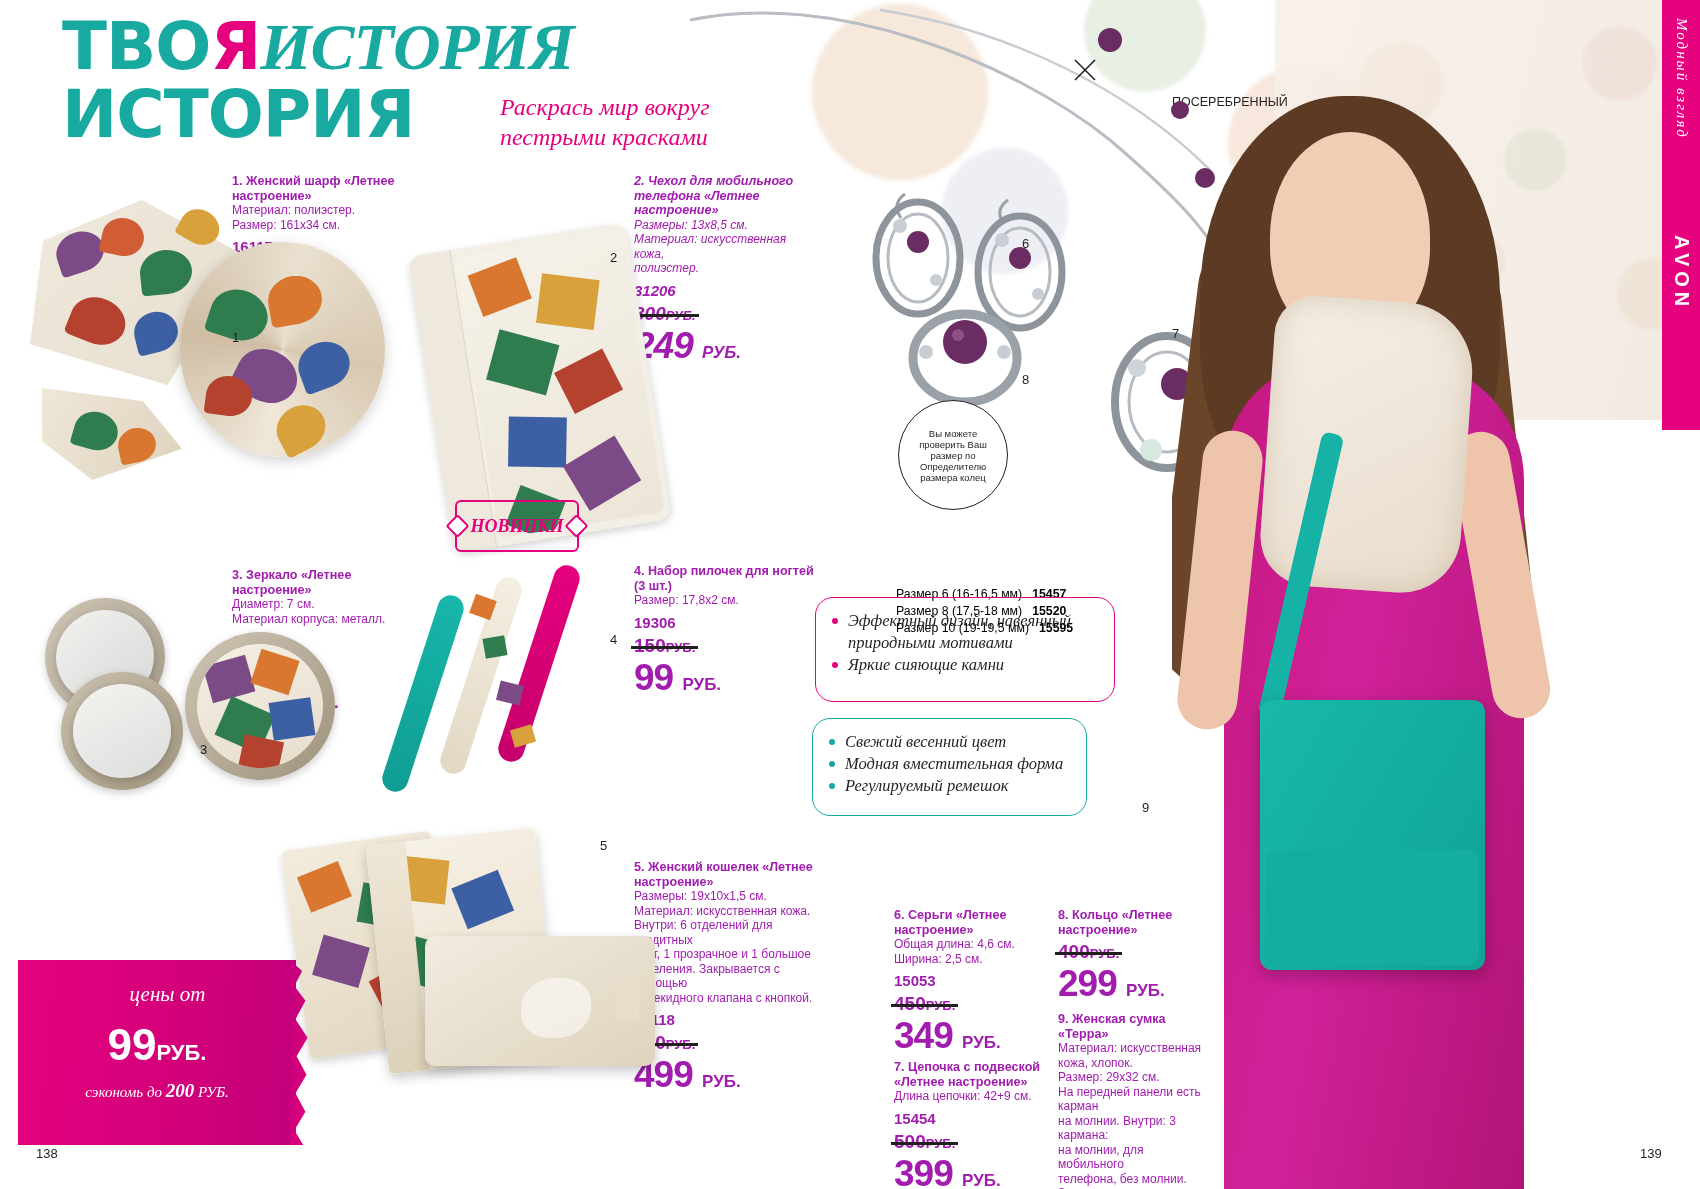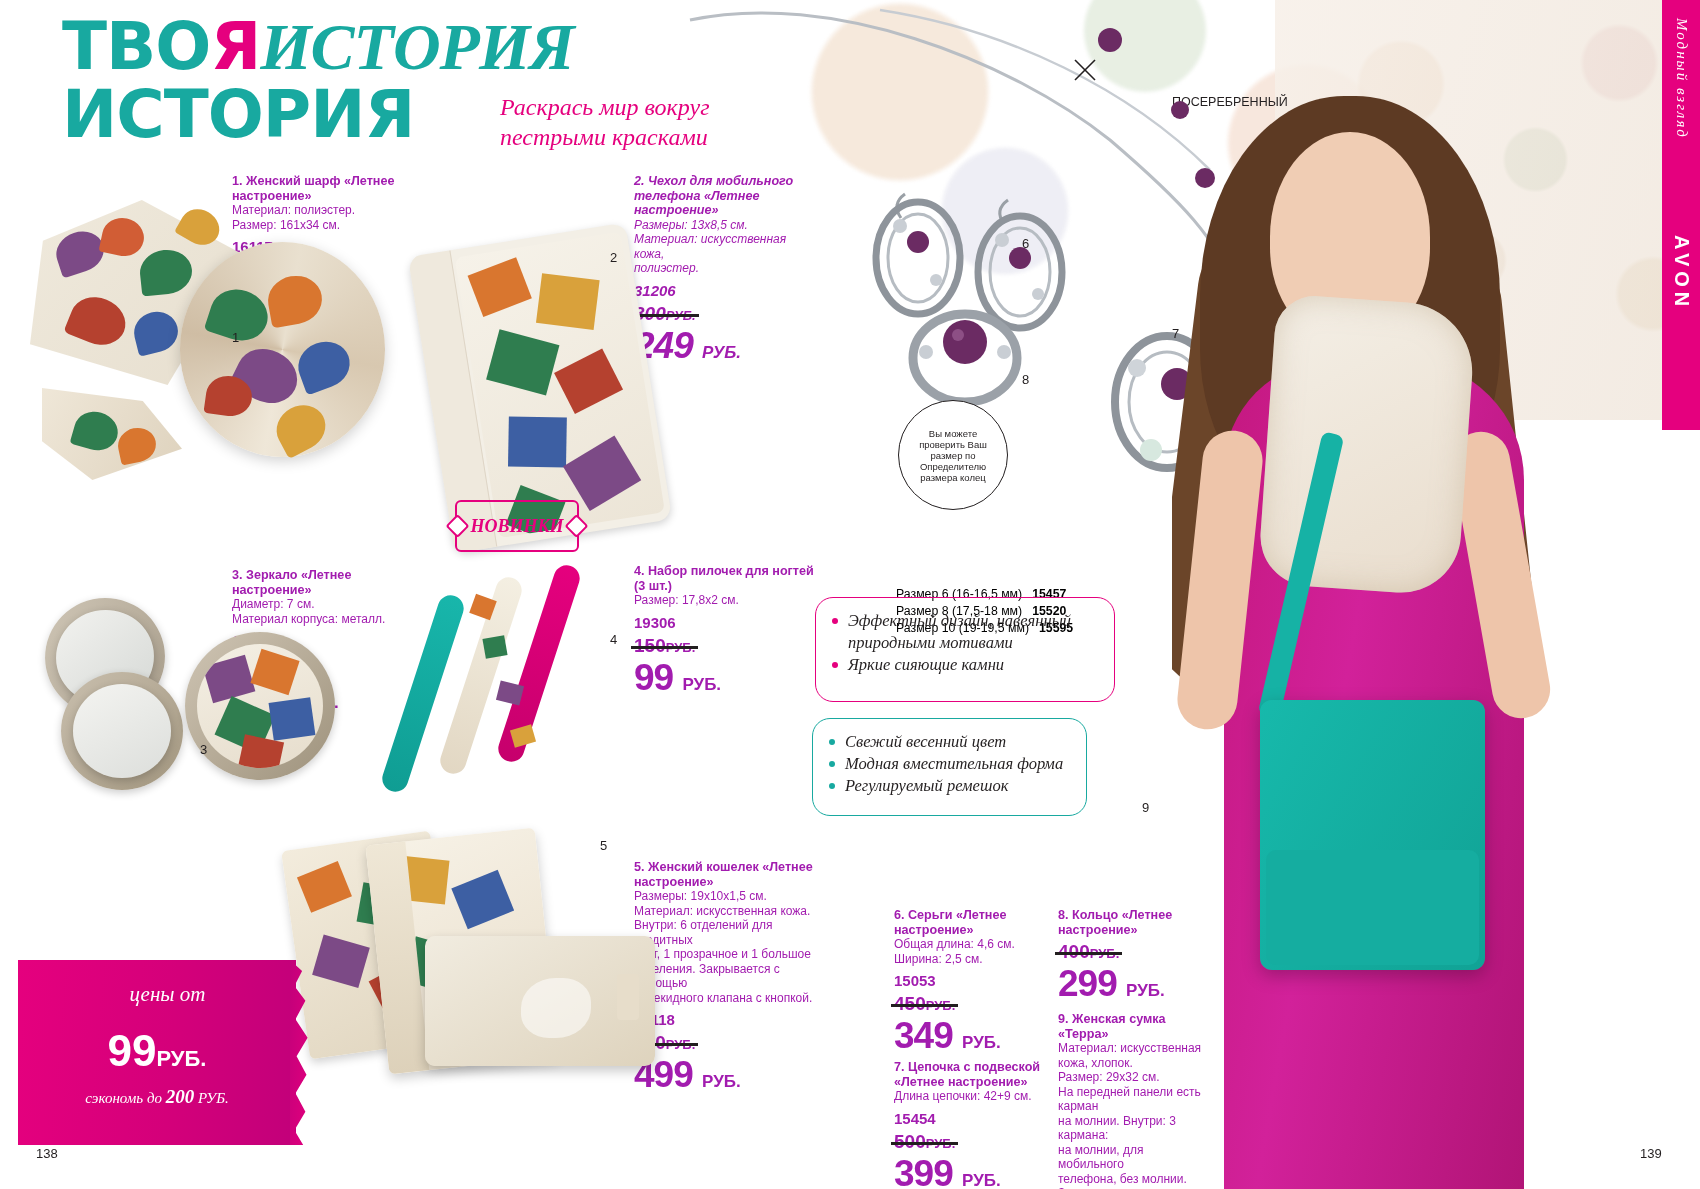--- a/index.html
+++ b/index.html
@@ -111,21 +111,21 @@
     position:absolute;left:18px;top:960px;width:278px;height:185px;
     background:linear-gradient(95deg,#e5007e 0%, #d4007a 55%, #c2007a 100%);
     color:#fff;text-align:center;
   }
   .banner:after{
     content:"";position:absolute;right:-16px;top:0;width:22px;height:100%;
     background:linear-gradient(95deg,#c2007a,#e5007e);
     clip-path:polygon(0 0,55% 6%,20% 14%,70% 22%,25% 32%,80% 42%,30% 52%,75% 62%,25% 72%,70% 82%,20% 92%,60% 100%,0 100%);
   }
   .banner .b1{font-family:"Liberation Serif", serif;font-style:italic;font-size:21px;margin-top:22px;padding-left:21px;}
-  .banner .b2{font-size:44px;font-weight:bold;margin-top:19px;}
+  .banner .b2{font-size:44px;font-weight:bold;margin-top:13px;}
   .banner .b2 .rub{font-size:22px;}
   .banner .b3{font-family:"Liberation Serif", serif;font-style:italic;font-size:15px;margin-top:10px;}
   .banner .b3 b{font-size:19px;}
 
   
   .model{position:absolute;left:1172px;top:0;width:430px;height:1189px;overflow:hidden;}
   .m-hair{position:absolute;left:28px;top:96px;width:300px;height:420px;border-radius:48% 48% 40% 40%;background:#5d3a23;}
   .m-hair2{position:absolute;left:5px;top:230px;width:120px;height:460px;border-radius:60px;background:#6b4529;transform:rotate(7deg);}
   .m-hair3{position:absolute;left:235px;top:250px;width:110px;height:400px;border-radius:60px;background:#6b4529;transform:rotate(-6deg);}
   .m-face{position:absolute;left:98px;top:132px;width:160px;height:210px;border-radius:50% 50% 45% 45%;background:#f0cdb4;}

